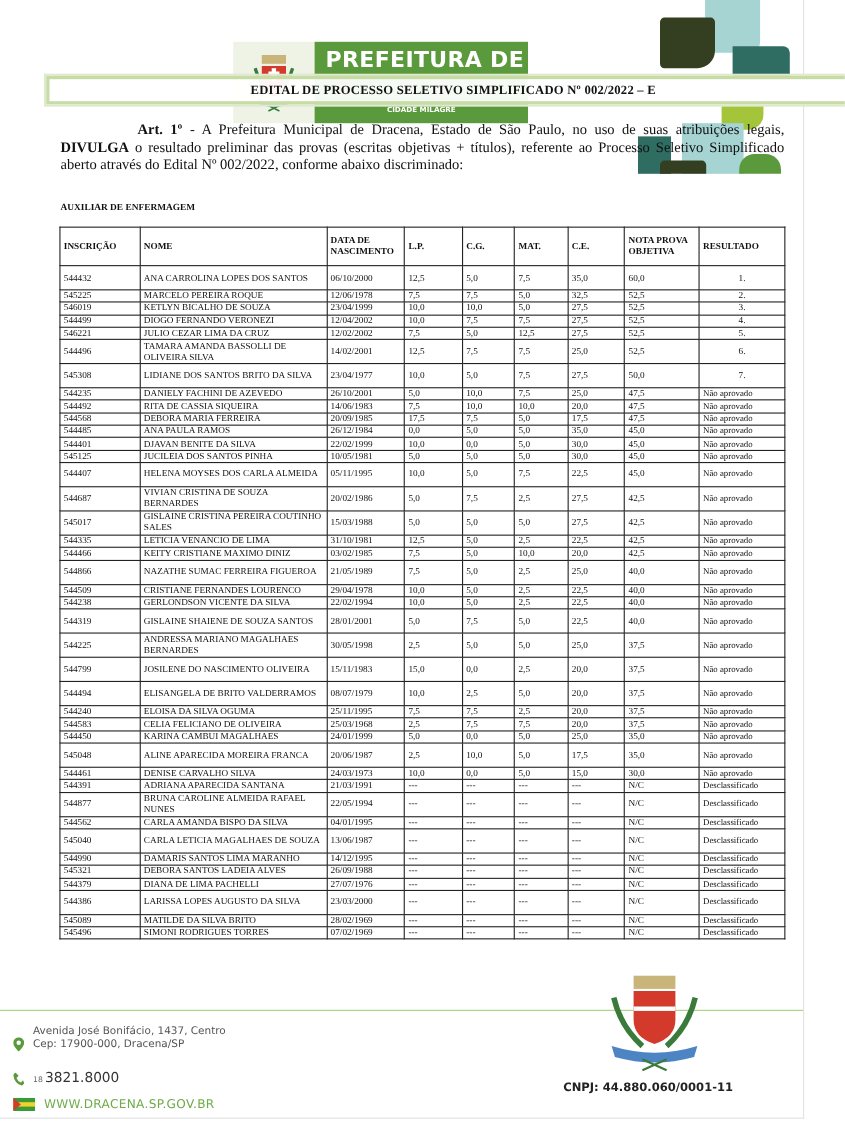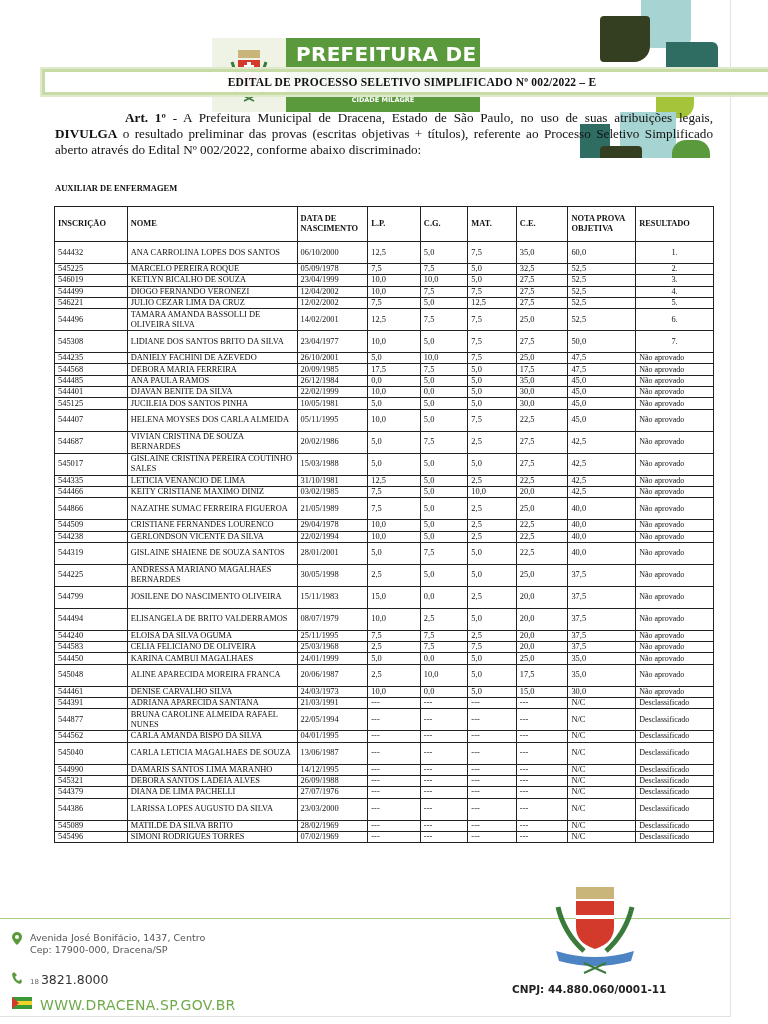--- a/index.html
+++ b/index.html
@@ -19,25 +19,25 @@
   .section{position:absolute;left:55px;top:183px;font-family:"Liberation Serif",serif;font-weight:bold;font-size:8.5px;}
   table.res{position:absolute;left:54px;top:206px;width:660px;border-collapse:collapse;font-family:"Liberation Serif",serif;font-size:8.4px;}
   table.res th,table.res td{border:1px solid #222;padding:0 3px;text-align:left;vertical-align:middle;line-height:10px;}
   table.res th{font-weight:bold;height:34px;font-size:8.4px;}
   table.res td{height:10.3px;}
   table.res tr.tall td{height:21px;}
   table.res td.c{text-align:center;}
   table.res td.r{white-space:nowrap;font-size:8px;}
   .greenline{position:absolute;left:0;top:918px;width:730px;height:1px;background:#a8d07e;}
   .footer{position:absolute;left:12px;top:932px;font-family:"DejaVu Sans",sans-serif;color:#555;font-size:9.5px;}
-  .frow{display:flex;align-items:flex-start;gap:8px;}
+  .frow{display:flex;align-items:flex-end;gap:8px;}
   .addr{line-height:12px;}
   .phone{margin-top:16px;font-size:12.5px;color:#333;}
   .phone small{font-size:7px;color:#666;margin-right:2px;}
-  .web{margin-top:10px;color:#6faa4a;font-size:14px;letter-spacing:0.3px;}
+  .web{margin-top:10px;color:#6faa4a;font-size:11px;letter-spacing:0.3px;}
   .cnpj{position:absolute;left:512px;top:983px;font-family:"DejaVu Sans",sans-serif;font-weight:bold;font-size:10.5px;color:#222;}
   .crest-big{position:absolute;left:550px;top:885px;width:90px;height:90px;}
 </style>
 </head>
 <body>
 
 <div class="page">
 
   <div class="deco" style="left:641px;top:0;width:50px;height:48px;background:#a5d4d2;border-radius:0 0 10px 10px;"></div>
   <div class="deco" style="left:600px;top:16px;width:50px;height:46px;background:#343f22;border-radius:4px 4px 16px 4px;"></div>
@@ -109,21 +109,21 @@
           <td>12,5</td>
           <td>5,0</td>
           <td>7,5</td>
           <td>35,0</td>
           <td>60,0</td>
           <td class="c">1.</td>
         </tr>
         <tr>
           <td>545225</td>
           <td>MARCELO PEREIRA ROQUE</td>
-          <td>05/09/1978</td>
+          <td>12/06/1978</td>
           <td>7,5</td>
           <td>7,5</td>
           <td>5,0</td>
           <td>32,5</td>
           <td>52,5</td>
           <td class="c">2.</td>
         </tr>
         <tr>
           <td>546019</td>
           <td>KETLYN BICALHO DE SOUZA</td>
@@ -180,20 +180,31 @@
           <td class="c">7.</td>
         </tr>
         <tr>
           <td>544235</td>
           <td>DANIELY FACHINI DE AZEVEDO</td>
           <td>26/10/2001</td>
           <td>5,0</td>
           <td>10,0</td>
           <td>7,5</td>
           <td>25,0</td>
+          <td>47,5</td>
+          <td class="r">Não aprovado</td>
+        </tr>
+        <tr>
+          <td>544492</td>
+          <td>RITA DE CASSIA SIQUEIRA</td>
+          <td>14/06/1983</td>
+          <td>7,5</td>
+          <td>10,0</td>
+          <td>10,0</td>
+          <td>20,0</td>
           <td>47,5</td>
           <td class="r">Não aprovado</td>
         </tr>
         <tr>
           <td>544568</td>
           <td>DEBORA MARIA FERREIRA</td>
           <td>20/09/1985</td>
           <td>17,5</td>
           <td>7,5</td>
           <td>5,0</td>

